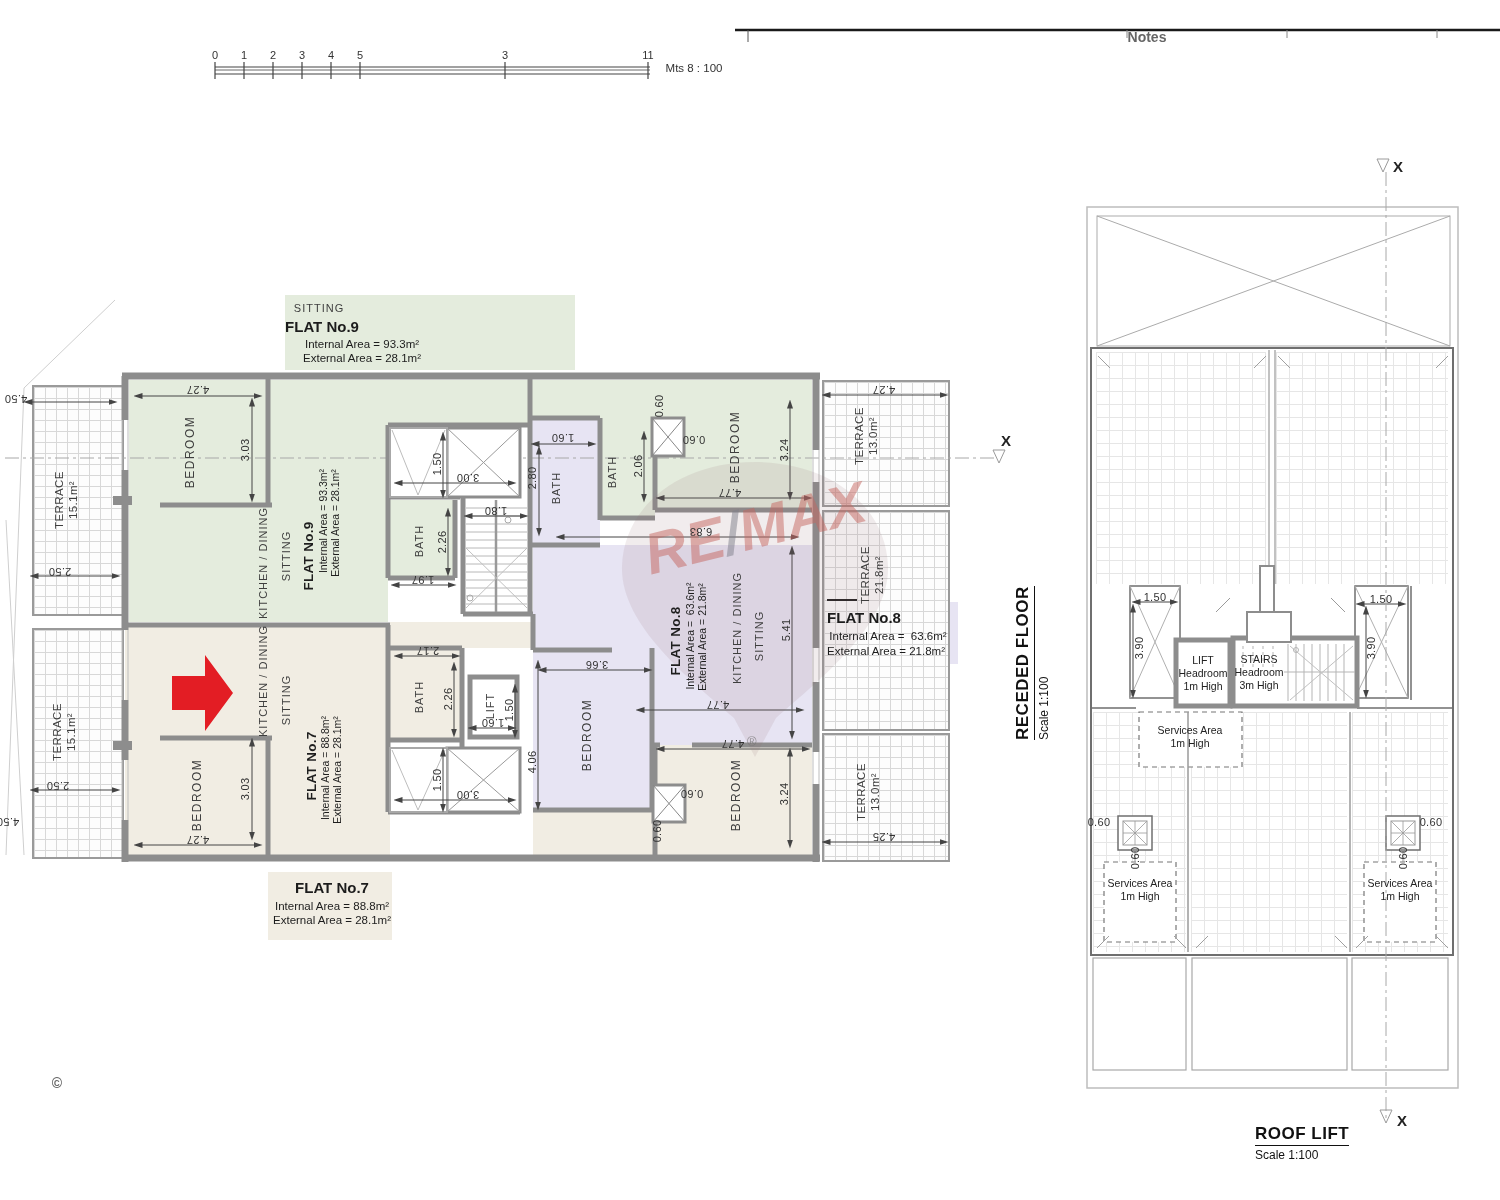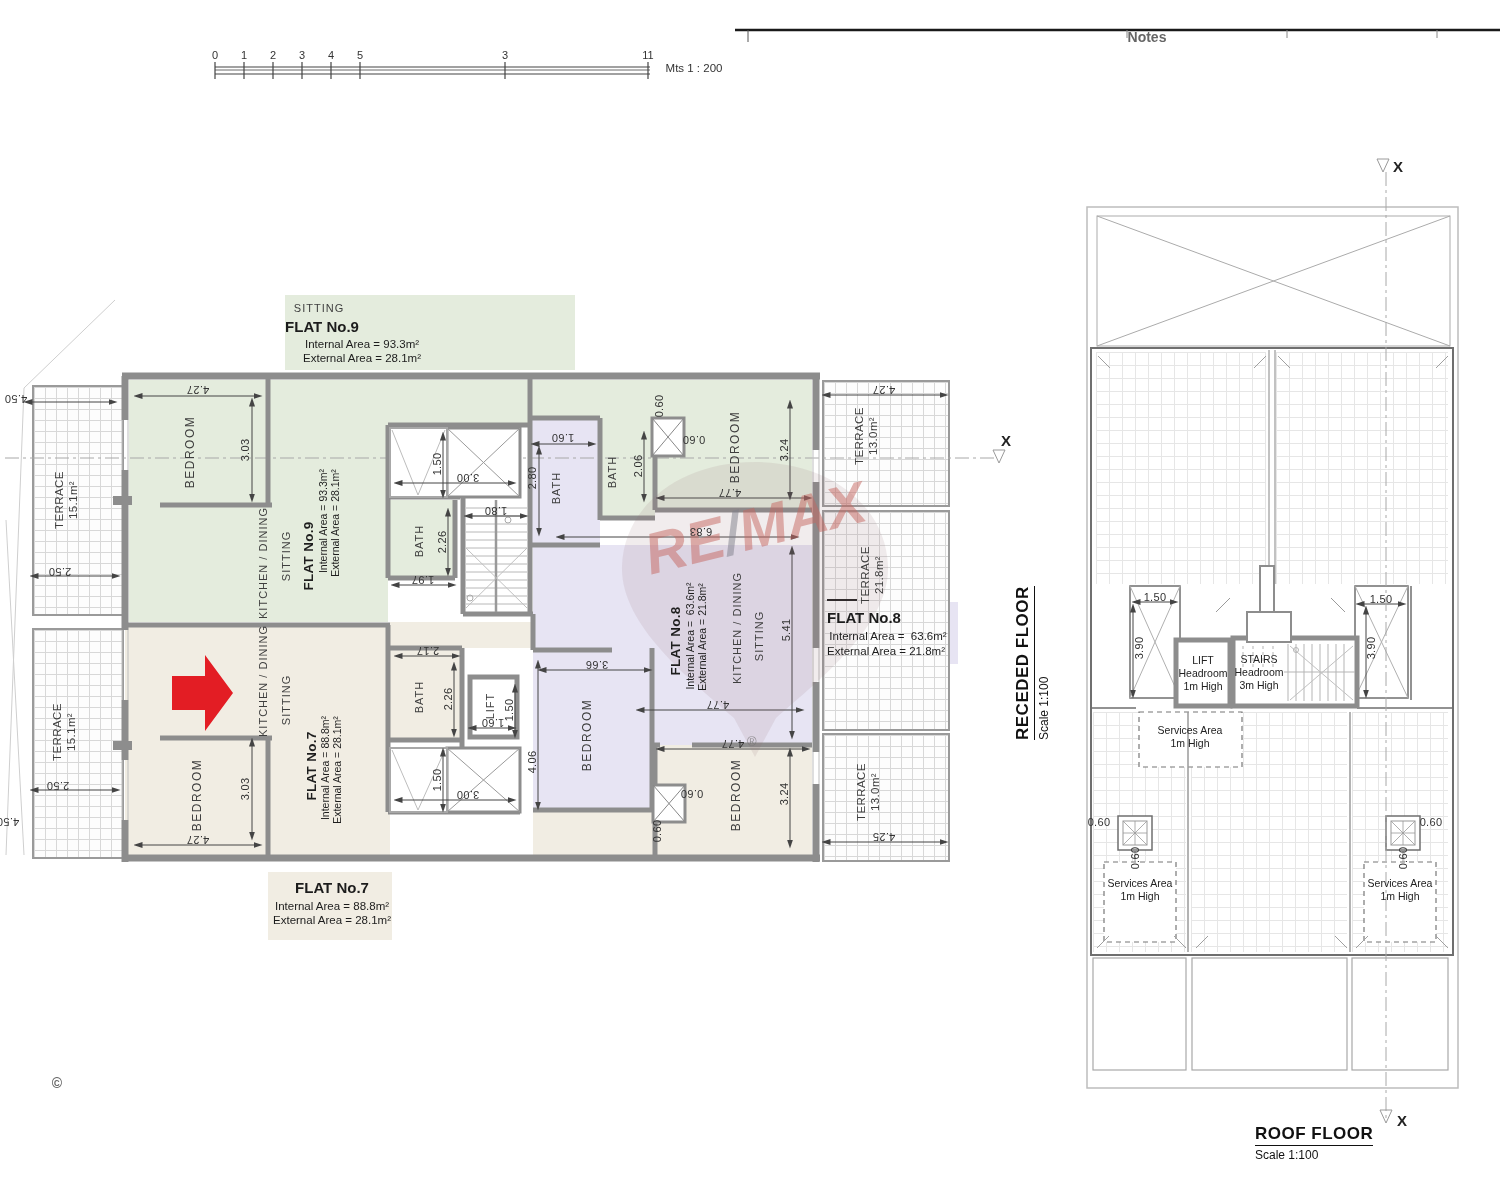--- a/index.html
+++ b/index.html
@@ -277,21 +277,21 @@
 
   <div id="labels">
       <div class="lbl tickn" style="left: 215px; top: 56px; transform: translate(-50%, -50%) rotate(0deg);">0</div>
       <div class="lbl tickn" style="left: 244px; top: 56px; transform: translate(-50%, -50%) rotate(0deg);">1</div>
       <div class="lbl tickn" style="left: 273px; top: 56px; transform: translate(-50%, -50%) rotate(0deg);">2</div>
       <div class="lbl tickn" style="left: 302px; top: 56px; transform: translate(-50%, -50%) rotate(0deg);">3</div>
       <div class="lbl tickn" style="left: 331px; top: 56px; transform: translate(-50%, -50%) rotate(0deg);">4</div>
       <div class="lbl tickn" style="left: 360px; top: 56px; transform: translate(-50%, -50%) rotate(0deg);">5</div>
       <div class="lbl tickn" style="left: 505px; top: 56px; transform: translate(-50%, -50%) rotate(0deg);">3</div>
       <div class="lbl tickn" style="left: 648px; top: 56px; transform: translate(-50%, -50%) rotate(0deg);">11</div>
-      <div class="lbl unit" style="left: 694px; top: 68px; transform: translate(-50%, -50%) rotate(0deg);">Mts 1 : 200</div>
+      <div class="lbl unit" style="left: 694px; top: 68px; transform: translate(-50%, -50%) rotate(0deg);">Mts 8 : 100</div>
       <div class="lbl note" style="left: 1147px; top: 38px; transform: translate(-50%, -50%) rotate(0deg);">Notes</div>
       <div class="lbl note" style="left: 57px; top: 1084px; transform: translate(-50%, -50%) rotate(0deg);">©</div>
       <div class="lbl room" style="left: 190px; top: 452px; transform: translate(-50%, -50%) rotate(-90deg);">BEDROOM</div>
       <div class="lbl room" style="left: 735px; top: 447px; transform: translate(-50%, -50%) rotate(-90deg);">BEDROOM</div>
       <div class="lbl room" style="left: 587px; top: 735px; transform: translate(-50%, -50%) rotate(-90deg);">BEDROOM</div>
       <div class="lbl room" style="left: 197px; top: 795px; transform: translate(-50%, -50%) rotate(-90deg);">BEDROOM</div>
       <div class="lbl room" style="left: 736px; top: 795px; transform: translate(-50%, -50%) rotate(-90deg);">BEDROOM</div>
       <div class="lbl room2" style="left: 420px; top: 541px; transform: translate(-50%, -50%) rotate(-90deg);">BATH</div>
       <div class="lbl room2" style="left: 557px; top: 488px; transform: translate(-50%, -50%) rotate(-90deg);">BATH</div>
       <div class="lbl room2" style="left: 613px; top: 472px; transform: translate(-50%, -50%) rotate(-90deg);">BATH</div>
@@ -392,16 +392,16 @@
       <div class="lbl dim" style="left: 1381px; top: 600px; transform: translate(-50%, -50%) rotate(0deg);">1.50</div>
       <div class="lbl dim" style="left: 1140px; top: 648px; transform: translate(-50%, -50%) rotate(-90deg);">3.90</div>
       <div class="lbl dim" style="left: 1372px; top: 648px; transform: translate(-50%, -50%) rotate(-90deg);">3.90</div>
     </div>
 
   <div class="title-block receded-title">
     <div class="t1">RECEDED FLOOR</div>
     <div class="t2">Scale 1:100</div>
   </div>
   <div class="title-block" style="left:1255px;top:1124px">
-    <div class="t1">ROOF FLOOR</div>
+    <div class="t1">ROOF LIFT</div>
     <div class="t2">Scale 1:100</div>
   </div>
 </div>
 
 </body></html>

